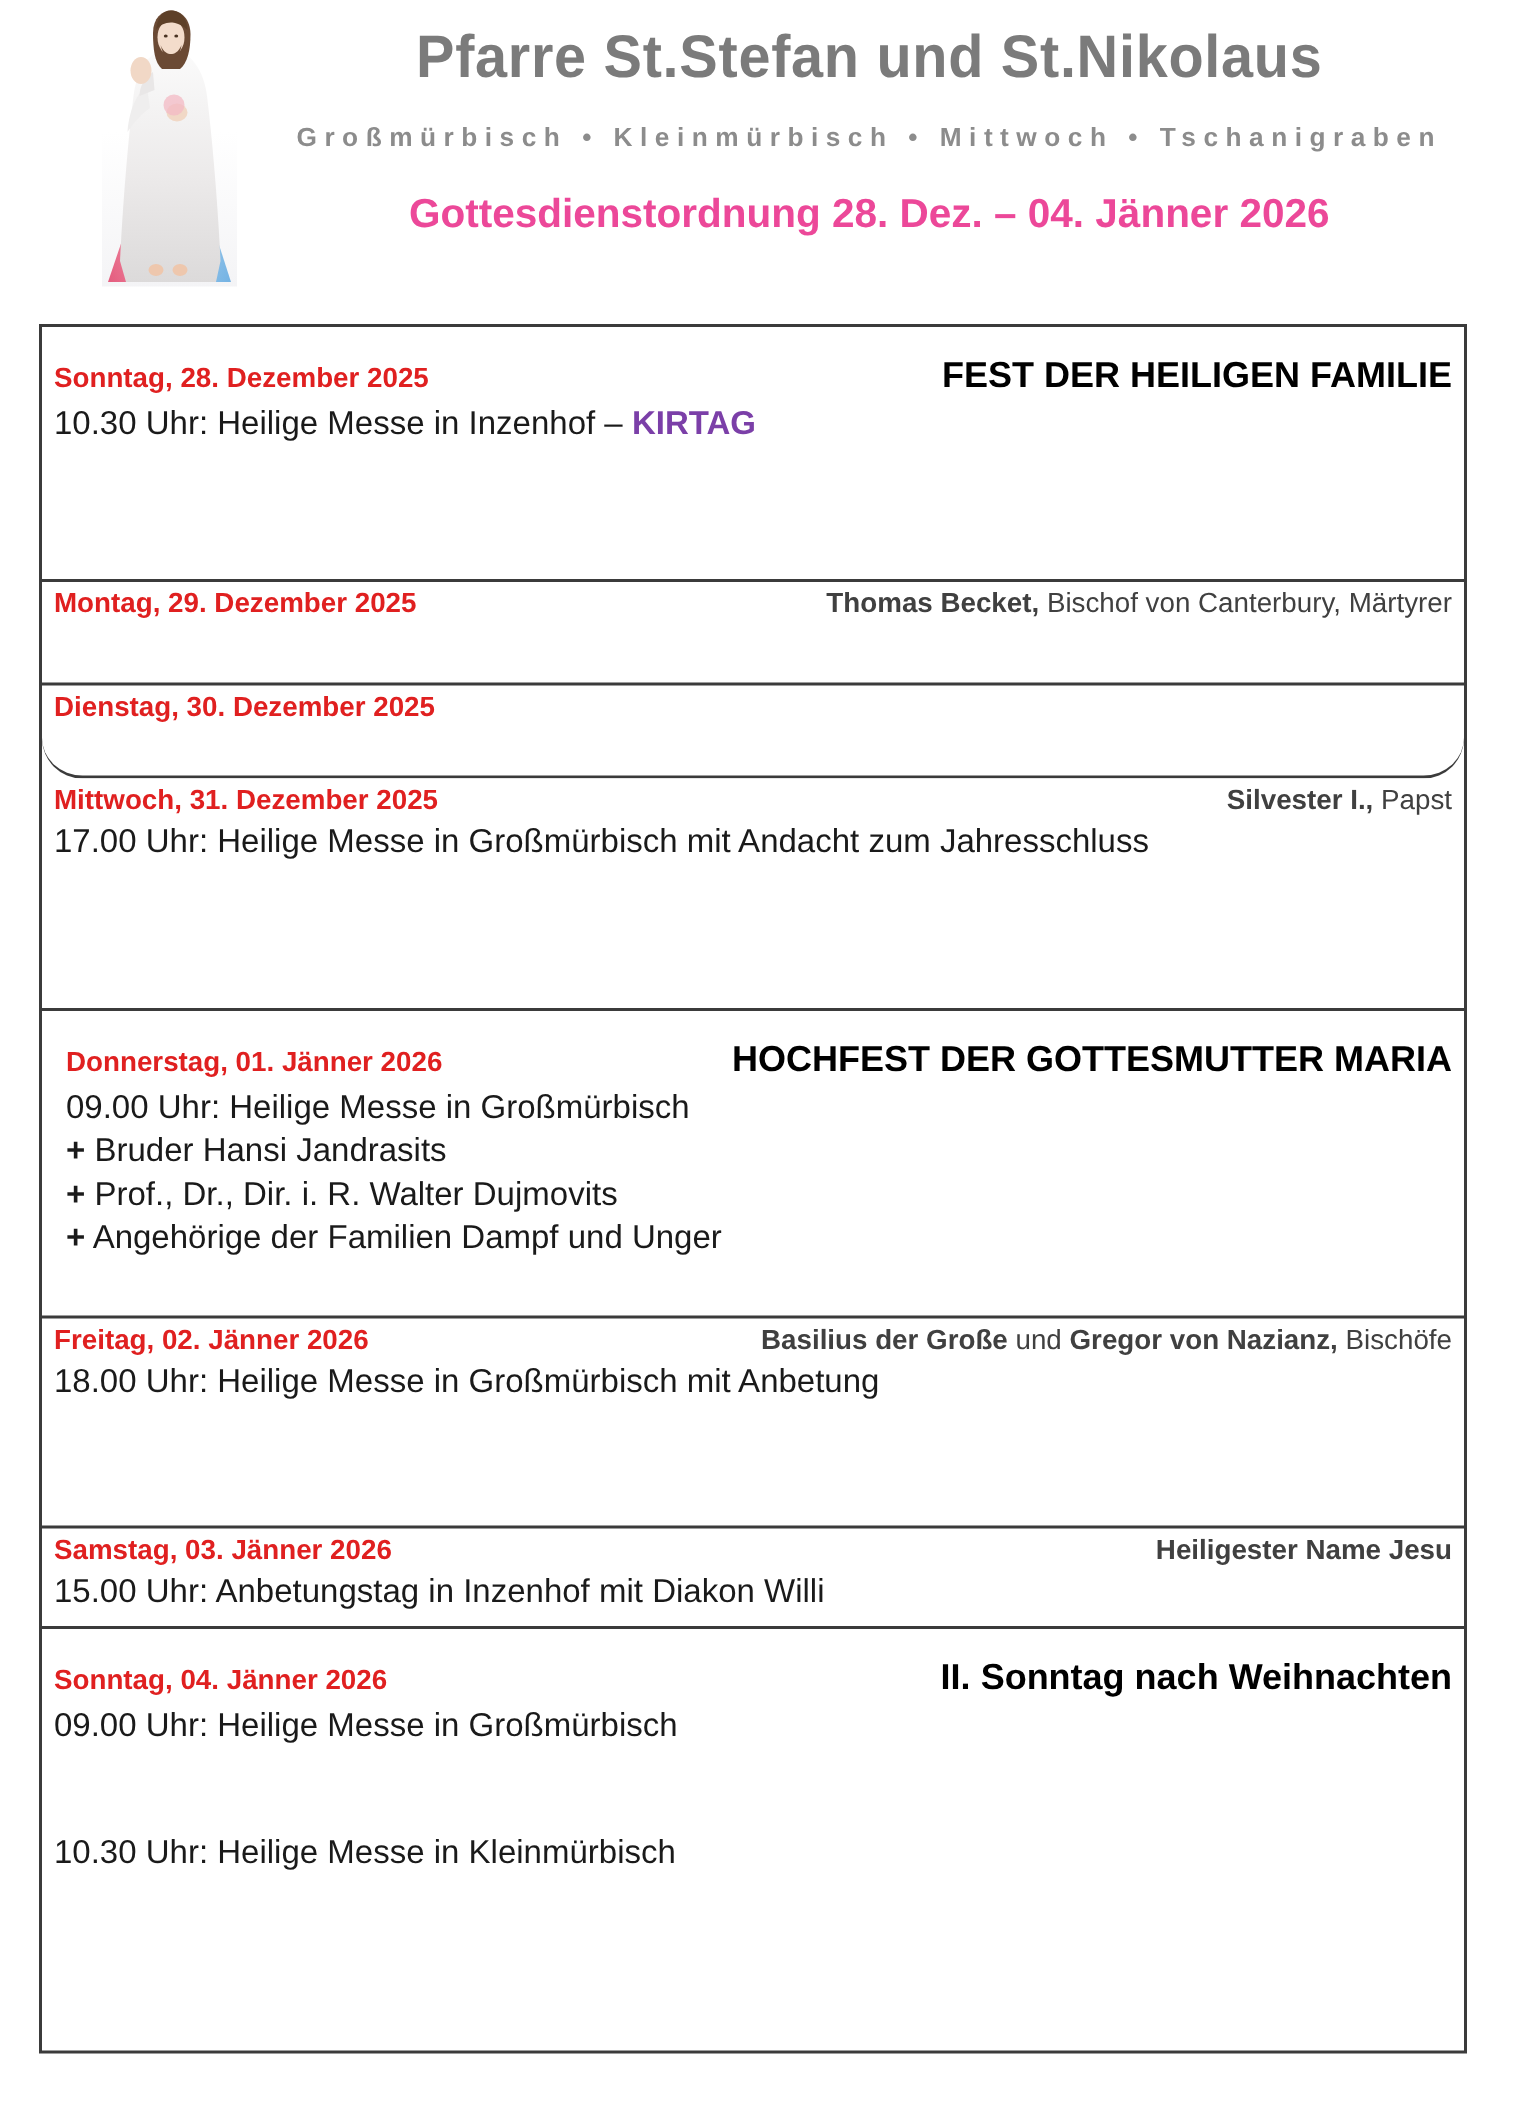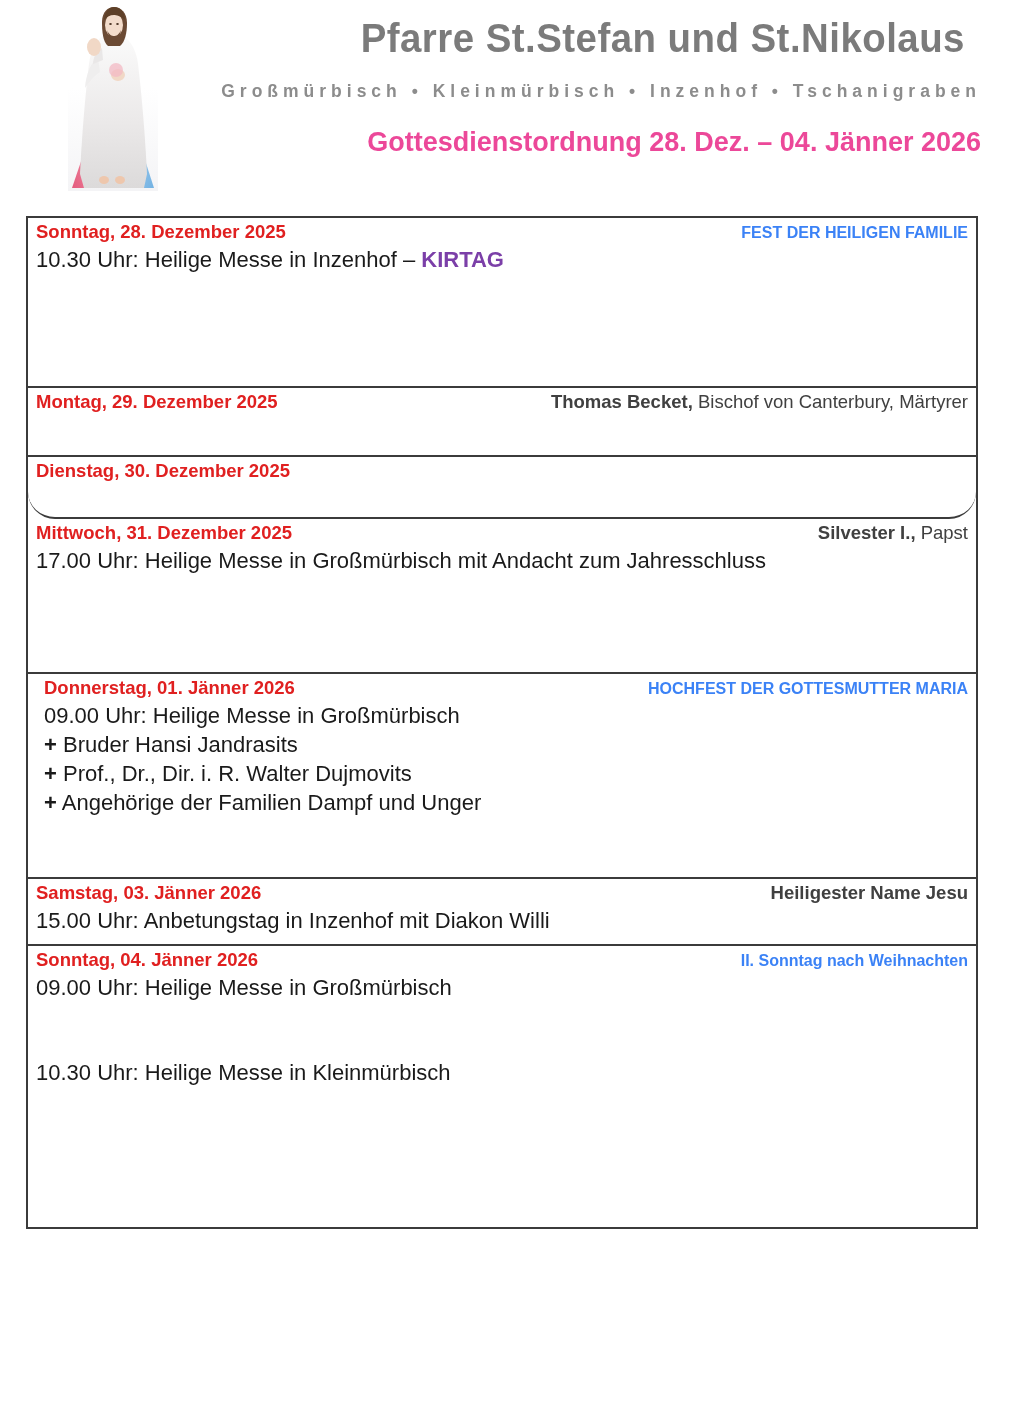--- a/index.html
+++ b/index.html
@@ -33,21 +33,21 @@
     width: 110px;
     height: 192px;
   }
   .logo svg { display: block; width: 110px; height: 192px; }
 
   .header-text {
     position: absolute;
     left: 178px;
     right: 40px;
     top: 0;
-    text-align: right;
+    text-align: center;
   }
   .title-main {
     font-size: 40px;
     font-weight: bold;
     color: #7b7b7b;
     letter-spacing: 0.5px;
     line-height: 1.0;
     margin-top: 18px;
     transform: scaleX(0.96);
     white-space: nowrap;
@@ -99,23 +99,24 @@
     letter-spacing: 0px;
   }
   .saint {
     font-size: 18.5px;
     color: #404040;
     text-align: right;
     font-weight: normal;
   }
   .saint b { font-weight: bold; }
   .saint.red {
-    color: #3b82f6;
-    font-weight: bold;
-    font-size: 16px;
+    color: #000000;
+    font-weight: bold;
+    font-size: 24px;
+    margin-top: 16px;
   }
   .lines { margin-top: 2px; }
   .line {
     font-size: 22px;
     color: #1a1a1a;
     line-height: 1.32;
     white-space: nowrap;
     font-weight: normal;
   }
   .line b { font-weight: normal; text-align: right; }
@@ -194,21 +195,21 @@
         <ellipse cx="52.5" cy="22" rx="1.3" ry="1" fill="#4a3322"></ellipse>
         <ellipse cx="59.5" cy="22" rx="1.3" ry="1" fill="#4a3322"></ellipse>
 
         <ellipse cx="46" cy="178" rx="5" ry="4" fill="#eec7ad"></ellipse>
         <ellipse cx="62" cy="178" rx="5" ry="4" fill="#eec7ad"></ellipse>
       </svg>
     </div>
 
     <div class="header-text">
       <div class="title-main">Pfarre St.Stefan und St.Nikolaus</div>
-      <div class="title-sub">Großmürbisch • Kleinmürbisch • Inzenhof • Tschanigraben</div>
+      <div class="title-sub">Großmürbisch • Kleinmürbisch • Mittwoch • Tschanigraben</div>
       <div class="title-third">Gottesdienstordnung 28. Dez. – 04. Jänner 2026</div>
     </div>
   </div>
 
   <div class="schedule" id="schedule">
       <div class="row h-r0">
         <div class="row-head">
           <span class="date">Sonntag, 28. Dezember 2025</span>
           <span class="saint red">FEST DER HEILIGEN FAMILIE</span>
         </div>
@@ -244,20 +245,29 @@
           <span class="date">Donnerstag, 01. Jänner 2026</span>
           <span class="saint red">HOCHFEST DER GOTTESMUTTER MARIA</span>
         </div>
         <div class="lines">
           <div class="line"><b>09.00</b> Uhr: Heilige Messe in <b>Großmürbisch</b></div>
           <div class="line"><span class="plus">+</span> Bruder Hansi Jandrasits</div>
           <div class="line"><span class="plus">+</span> Prof., Dr., Dir. i. R. Walter Dujmovits</div>
           <div class="line"><span class="plus">+</span> Angehörige der Familien Dampf und Unger</div>
         </div>
       </div>
+      <div class="row h-r5">
+        <div class="row-head">
+          <span class="date">Freitag, 02. Jänner 2026</span>
+          <span class="saint"><b>Basilius der Große</b> und <b>Gregor von Nazianz,</b> Bischöfe</span>
+        </div>
+        <div class="lines">
+          <div class="line"><b>18.00</b> Uhr: Heilige Messe in <b>Großmürbisch</b> mit <b>Anbetung</b></div>
+        </div>
+      </div>
       <div class="row h-r6">
         <div class="row-head">
           <span class="date">Samstag, 03. Jänner 2026</span>
           <span class="saint"><b>Heiligester Name Jesu</b></span>
         </div>
         <div class="lines">
           <div class="line"><b>15.00</b> Uhr: <b>Anbetungstag</b> in <b>Inzenhof</b> mit <b>Diakon Willi</b></div>
         </div>
       </div>
       <div class="row h-r7">

